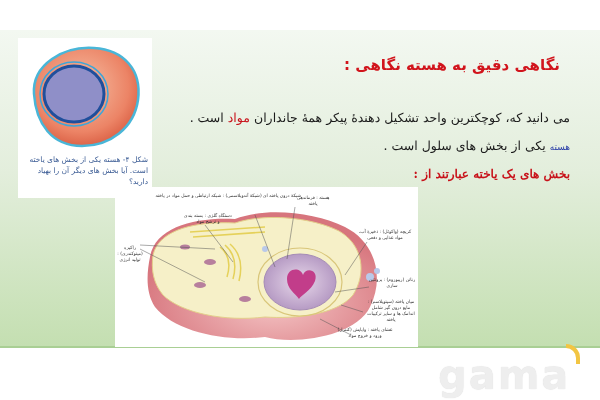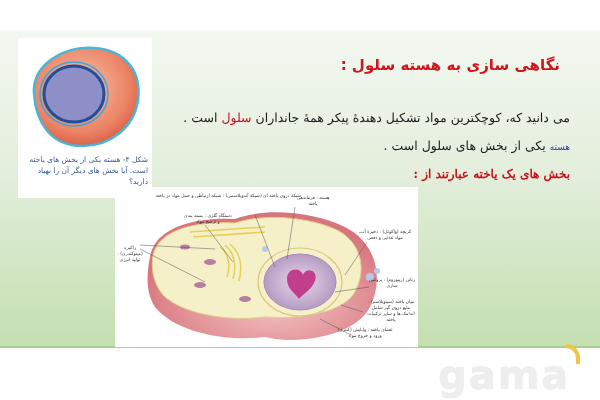--- a/index.html
+++ b/index.html
@@ -83,24 +83,24 @@
           <stop offset="100%" stop-color="#d7593e"></stop>
         </radialGradient>
       </defs>
       <path d="M10 52 C8 22 40 4 70 6 C100 8 118 28 114 58 C110 86 86 104 58 104 C28 104 12 82 10 52 Z" fill="url(#cyto)" stroke="#49b6d8" stroke-width="2.5"></path>
       <ellipse cx="50" cy="52" rx="30" ry="28" fill="#8f8fc8" stroke="#1f4f9c" stroke-width="3"></ellipse>
       <ellipse cx="50" cy="52" rx="34" ry="32" fill="none" stroke="#3da6d9" stroke-width="1.5"></ellipse>
     </svg>
     <div class="fig-caption">شکل ۴- هسته یکی از بخش های یاخته است. آیا بخش های دیگر آن را بهیاد دارید؟</div>
   </div>
 
-  <div class="title">نگاهی سازی به هسته سلول :</div>
+  <div class="title">نگاهی دقیق به هسته نگاهی :</div>
 
   <div class="para p1">
-    <span>می دانید که، کوچکترین مواد تشکیل دهندهٔ پیکر همهٔ جانداران </span><span class="red">سلول</span><span> است .</span>
+    <span>می دانید که، کوچکترین واحد تشکیل دهندهٔ پیکر همهٔ جانداران </span><span class="red">مواد</span><span> است .</span>
   </div>
 
   <div class="para p2">
     <span class="blue">هسته</span><span> یکی از بخش های سلول است .</span>
   </div>
 
   <div class="para p3">بخش های یک یاخته عبارتند از :</div>
 
   <div class="fig-big">
     <svg width="303" height="160" viewBox="0 0 303 160">

